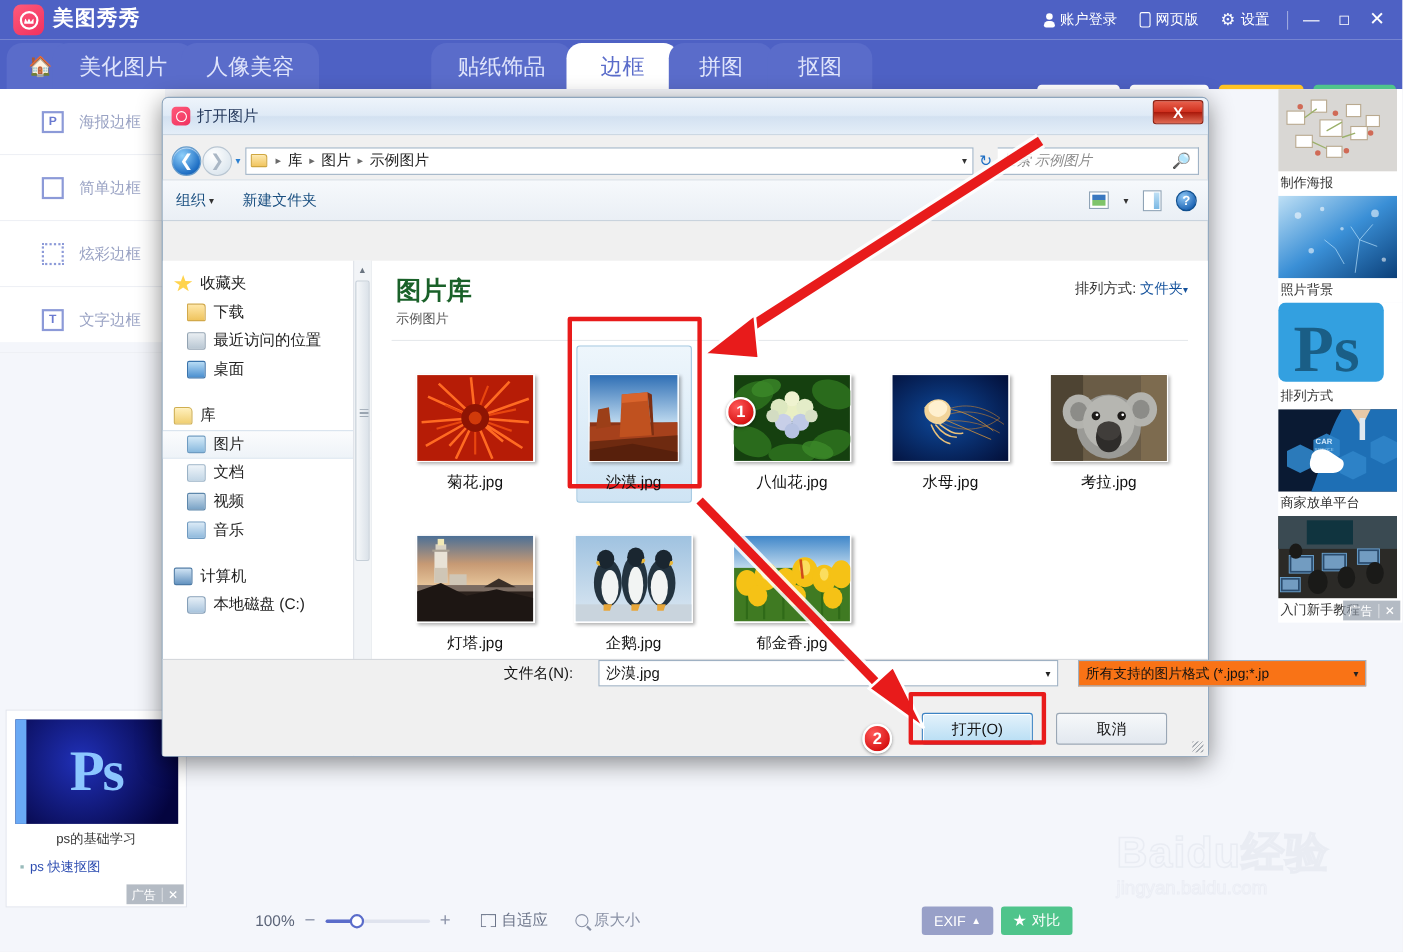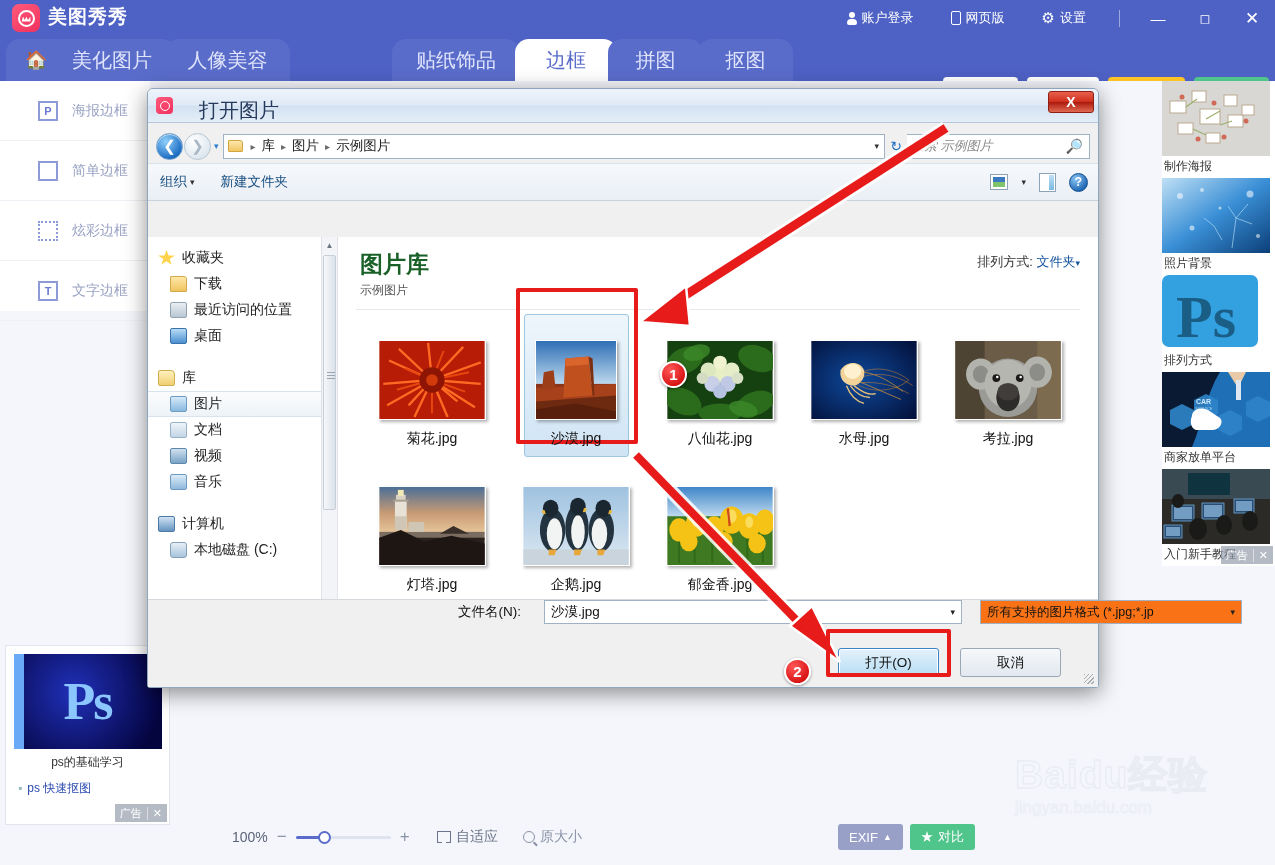--- a/index.html
+++ b/index.html
@@ -27,21 +27,21 @@
     border: 2px solid #fff; position: relative;
   }
   .mt-logo-circle::after{
     content:""; position:absolute; left:2px; top:5px; width:9px;height:5px;
     background:#fff; clip-path: polygon(0 100%,18% 0,36% 70%,54% 0,72% 70%,100% 0,100% 100%);
   }
   .mt-title { color: #fff; font-size: 19px; font-weight: bold; letter-spacing: 1px; }
 
   .mt-head-right {
     position: absolute; right: 8px; top: 0; height: 36px;
-    display: flex; align-items: center; gap: 17px; color: #ffffff; font-size: 13px;
+    display: flex; align-items: center; gap: 0px; color: #ffffff; font-size: 13px;
   }
   .mt-head-item { display: flex; align-items: center; gap: 5px; padding: 0 10px; cursor: default; }
   .mt-divider { width: 1px; height: 17px; background: rgba(255,255,255,.45); margin: 0 6px; }
   .mt-win-btn { width: 30px; height: 36px; display:flex; align-items:center; justify-content:center; font-size: 15px; }
   .mt-win-btn.close { font-size: 17px; }
 
   .ic { display:inline-block; }
   .ic-user { width:10px;height:13px; position:relative; }
   .ic-user::before{content:"";position:absolute;left:2px;top:0;width:6px;height:6px;border-radius:50%;background:#fff;}
   .ic-user::after{content:"";position:absolute;left:0;top:7px;width:10px;height:6px;border-radius:4px 4px 2px 2px;background:#fff;}
@@ -154,21 +154,21 @@
   }
   .dlg-titlebar {
     height:34px; position:relative;
     background: linear-gradient(180deg,#eef4fb 0%, #dfeaf6 48%, #d3e1f1 52%, #e4eef8 100%);
     border-radius:5px 5px 0 0;
     border-bottom:1px solid #b6c8da;
   }
   .dlg-icon { position:absolute; left:8px; top:8px; width:17px; height:17px; border-radius:4px;
      background: linear-gradient(145deg,#ff5a7a,#f0315f); display:flex;align-items:center;justify-content:center;}
   .dlg-icon i { width:10px;height:10px;border-radius:50%;border:1.5px solid #fff; display:block;}
-  .dlg-title { position:absolute; left:31px; top:8px; font-size:20px; color:#25395c;margin-left:20px; }
+  .dlg-title { position:absolute; left:31px; top:8px; font-size:14px; color:#25395c; }
   .dlg-close {
     position:absolute; right:4px; top:2px; width:46px; height:22px; border-radius:3px;
     background: linear-gradient(180deg,#e8614d 0%,#cf2e1c 50%,#ab1a0c 51%,#e06a53 100%);
     border:1px solid #8d2012; color:#fff; font-size:14px; font-weight:bold;
     display:flex; align-items:center; justify-content:center;
   }
 
   .dlg-navbar { height:40px; position:relative; padding:6px 8px 0 8px; display:flex; align-items:center; gap:0; }
   .nav-back, .nav-fwd {
     width:27px;height:27px;border-radius:50%;

